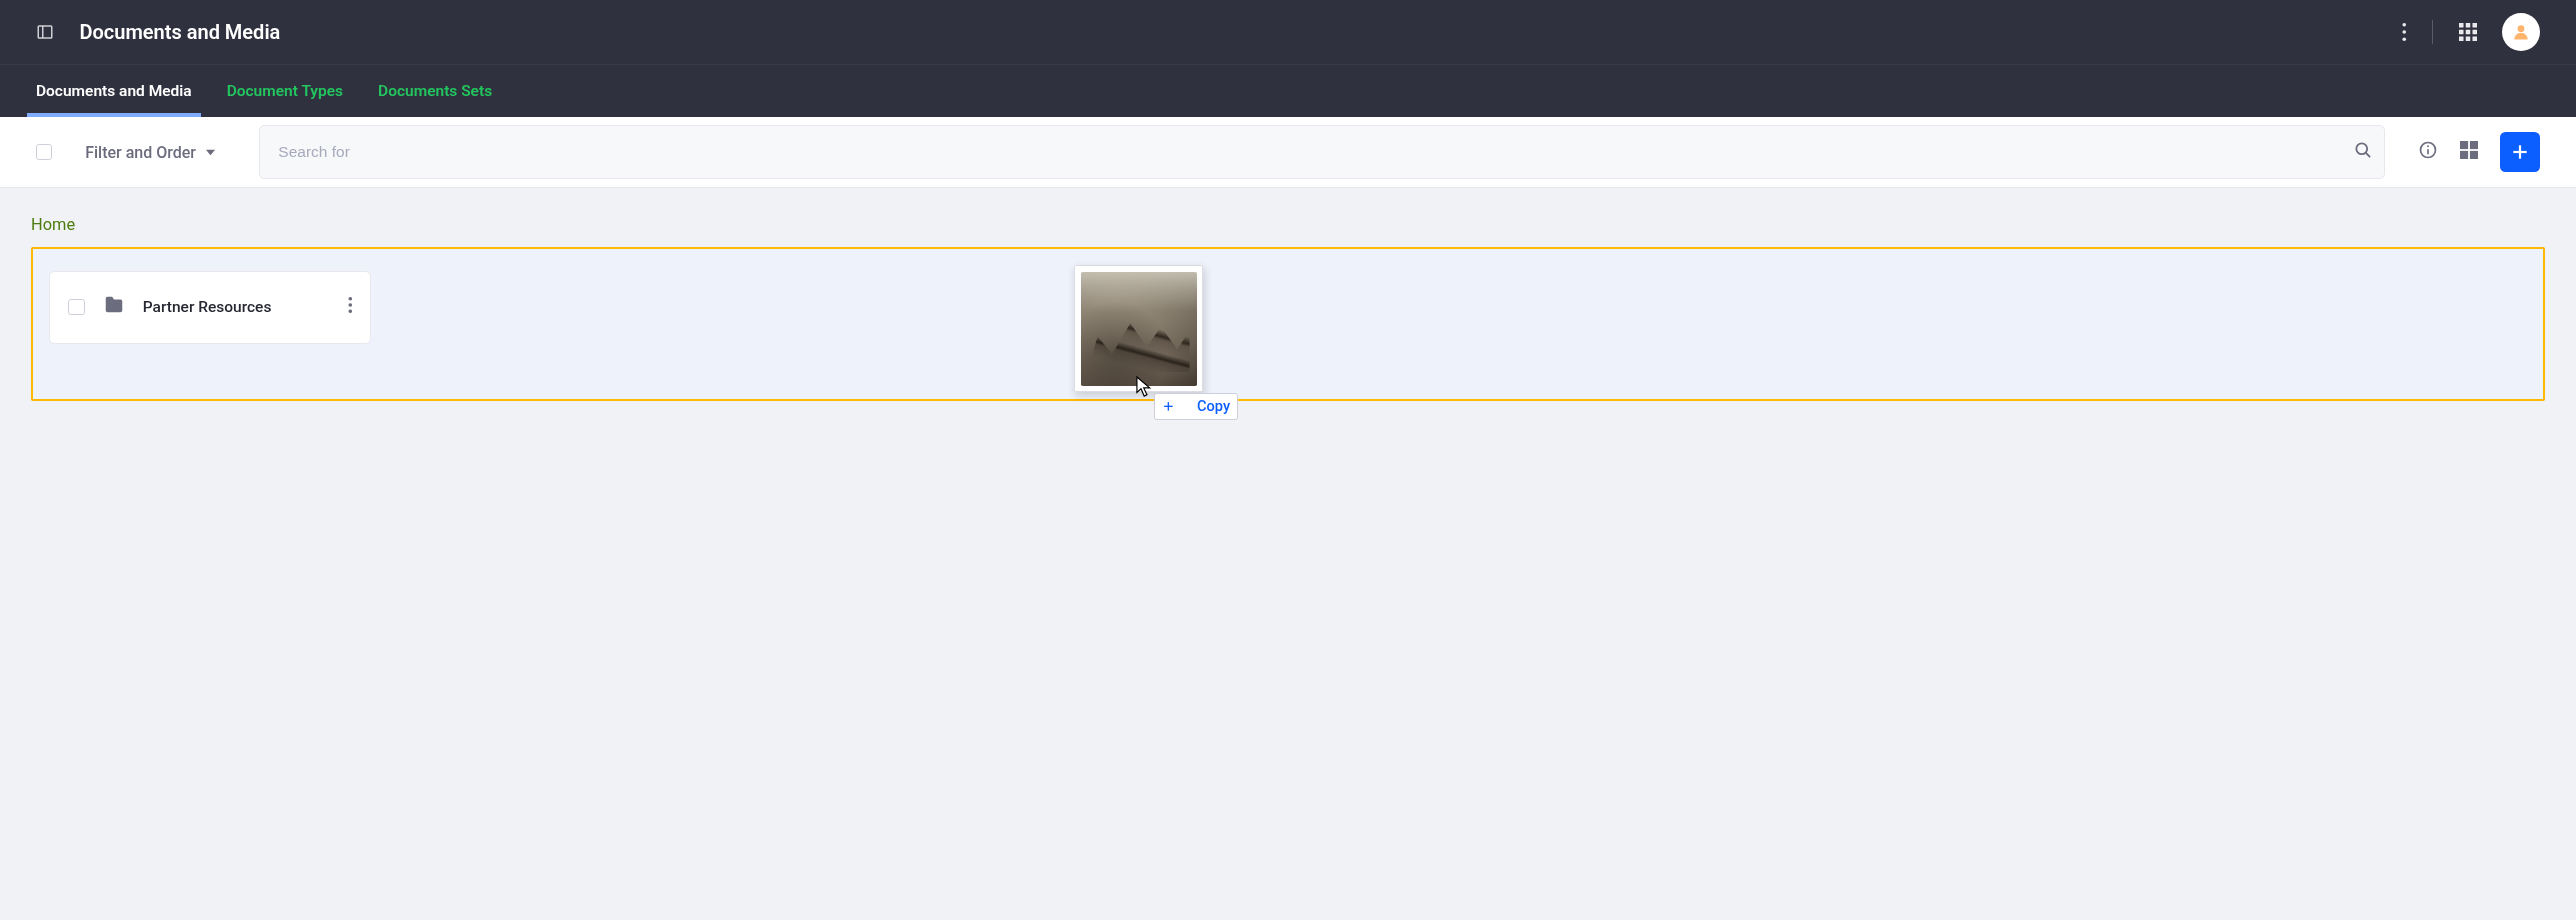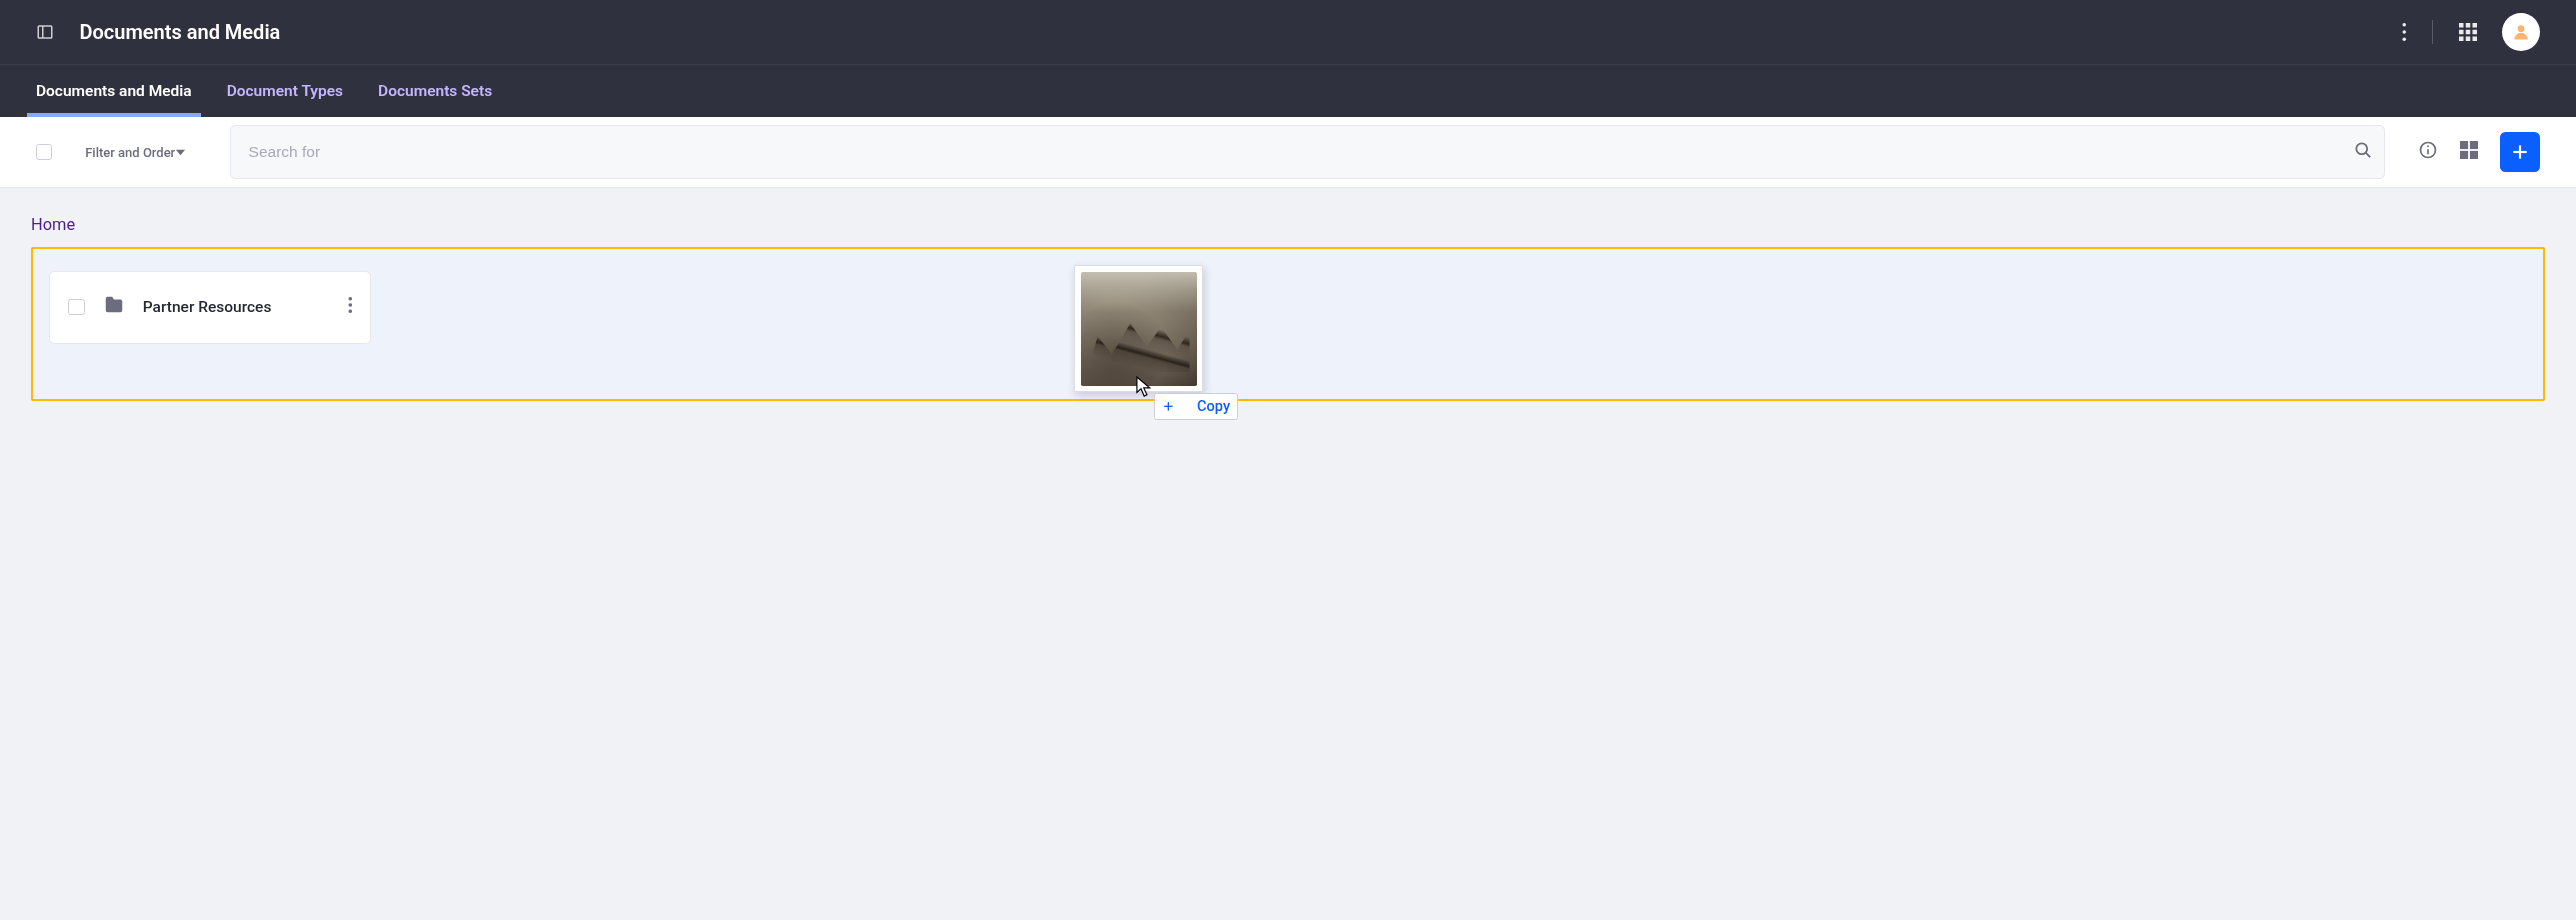--- a/index.html
+++ b/index.html
@@ -46,21 +46,21 @@
     .tabs-bar {
       background: #30313f;
       height: 53px;
       display: flex;
       align-items: center;
       padding: 0 36px;
       gap: 35px;
       border-top: 0.9px solid #3b3c4a;
     }
     .tab {
-      color: #c4b5fd;
+      color: #22c55e;
       font-size: 15.5px;
       font-weight: 600;
       height: 100%;
       display: flex;
       align-items: center;
       position: relative;
       cursor: pointer;
     }
     .tab.active { color: #fff; }
     .tab.active::after {
@@ -82,22 +82,22 @@
       border-bottom: 0.9px solid #e7e7ed;
     }
     .checkbox {
       width: 16.4px; height: 16.4px;
       border: 1.8px solid #cdced9;
       border-radius: 2.7px;
       background: #fff;
       cursor: pointer;
     }
     .filter-order {
-      display: flex; align-items: center; 
-      font-size: 13px; font-weight: 500; color: #6b6c7e;
+      display: flex; align-items: center; gap: 9px;
+      font-size: 16px; font-weight: 500; color: #6b6c7e;
       cursor: pointer;
       margin-left: 16.4px;
       margin-right: 27px;
     }
     .search-wrap {
       flex: 1;
       position: relative;
     }
     .search-input {
       width: 100%;
@@ -123,21 +123,21 @@
       background: #0b5fff; color: #fff;
       display:flex; align-items:center; justify-content:center;
       cursor: pointer;
     }
 
     
     .content {
       padding: 27px 31px;
     }
     .breadcrumb {
-      font-size: 16.4px; color: #4c1d95; margin-bottom: 12.7px;
+      font-size: 16.4px; color: #4d7c0f; margin-bottom: 12.7px;
     }
     .drop-zone {
       border: 2.7px solid #ffb900;
       background: #eef2fa;
       border-radius: 1.8px;
       padding: 22px 16.4px 55px;
       position: relative;
     }
     .section-label {
       font-size: 12px; font-weight: 600; letter-spacing: 0.4px;

